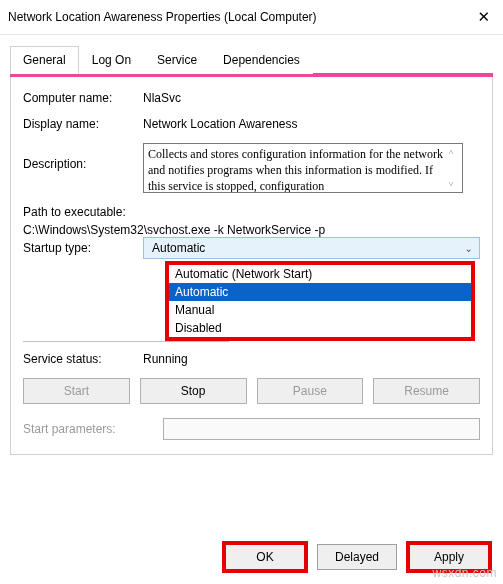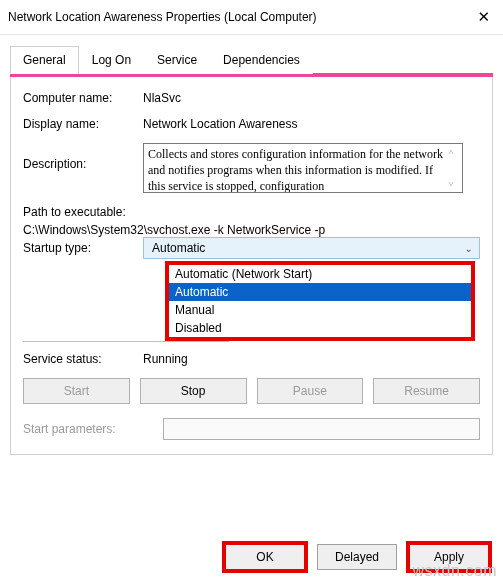--- a/index.html
+++ b/index.html
@@ -164,21 +164,21 @@
       background: #efefef;
       cursor: pointer;
     }
     .highlight-red {
       outline: 4px solid #e60000;
       outline-offset: -1px;
     }
     .watermark {
       position:absolute;
       bottom:4px; right:6px;
-      font-size:16px;
+      font-size:12px;
       color:#c7c7c7;
       letter-spacing:0.5px;
       margin-left:20px;
     }
   </style>
 </head>
 <body>
 
 <div class="titlebar">
   <span>Network Location Awareness Properties (Local Computer)</span>

